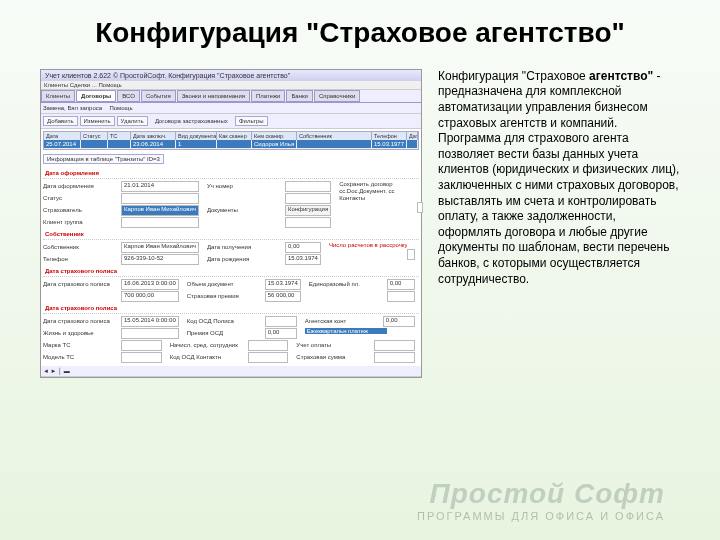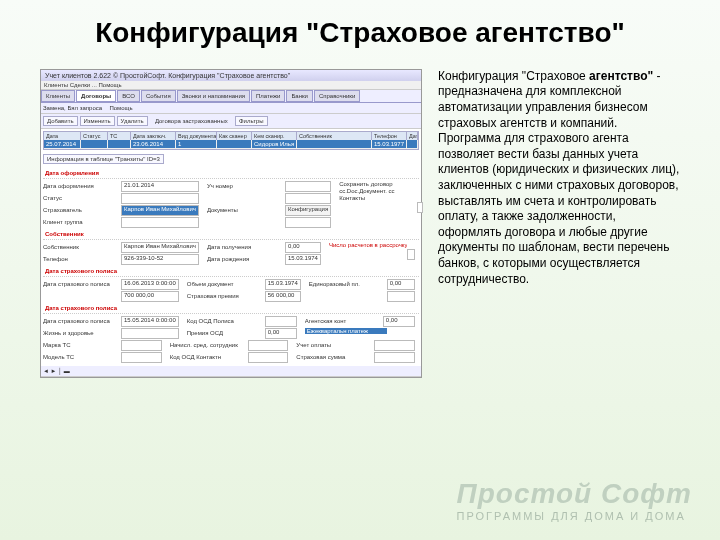--- a/index.html
+++ b/index.html
@@ -23,21 +23,21 @@
 .form{margin:2px;font-size:6px}
 .fhdr{color:#c00;font-weight:bold;padding:2px;border-bottom:1px dotted #ccc;margin-bottom:2px}
 .frow{display:flex;margin-bottom:1px;align-items:center}
 .flbl{width:78px;overflow:hidden;white-space:nowrap}
 .finp{border:1px solid #bbb;background:#fff;padding:0 2px;flex:1;margin-right:4px;white-space:nowrap;overflow:hidden;min-height:9px}
 .finp.ro{background:#f4f4f4}
 .cols{display:flex;gap:4px}
 .col{flex:1}
 .desc{flex:1;font-size:12px;line-height:1.3;color:#000}
 .desc b{font-weight:bold}
-.logo{position:absolute;right:28px;bottom:18px;text-align:left}
+.logo{position:absolute;right:55px;bottom:18px;text-align:right}
 .logo-t{font-size:28px;color:#c0d0c0;font-weight:bold;font-style:italic;letter-spacing:1px}
 .logo-s{font-size:11px;color:#b0c0b0;letter-spacing:2px}
 .redlbl{color:#c00}
 .sel-inp{background:#3a7abd;color:#fff}
 </style>
 </head>
 <body>
 
 <div class="slide">
  <h1 class="title">Конфигурация "Страховое агентство"</h1>
@@ -280,14 +280,14 @@
    </div>
    <div class="tbar">◄ ► │ ▬</div>
   </div>
   <div class="desc">
    <span>Конфигурация "Страховое </span><b>агентство"</b><span> - предназначена для комплексной автоматизации управления бизнесом страховых агентств и компаний. Программа для страхового агента позволяет вести базы данных учета клиентов (юридических и физических лиц), заключенных с ними страховых договоров, выставлять им счета и контролировать оплату, а также задолженности, оформлять договора и любые другие документы по шаблонам, вести перечень банков, с которыми осуществляется сотрудничество.</span>
   </div>
  </div>
 </div>
 <div class="logo">
  <div class="logo-t">Простой Софт</div>
- <div class="logo-s">ПРОГРАММЫ ДЛЯ ДОМА И ДОМА</div>
+ <div class="logo-s">ПРОГРАММЫ ДЛЯ ОФИСА И ОФИСА</div>
 </div>
 
 </body></html>

